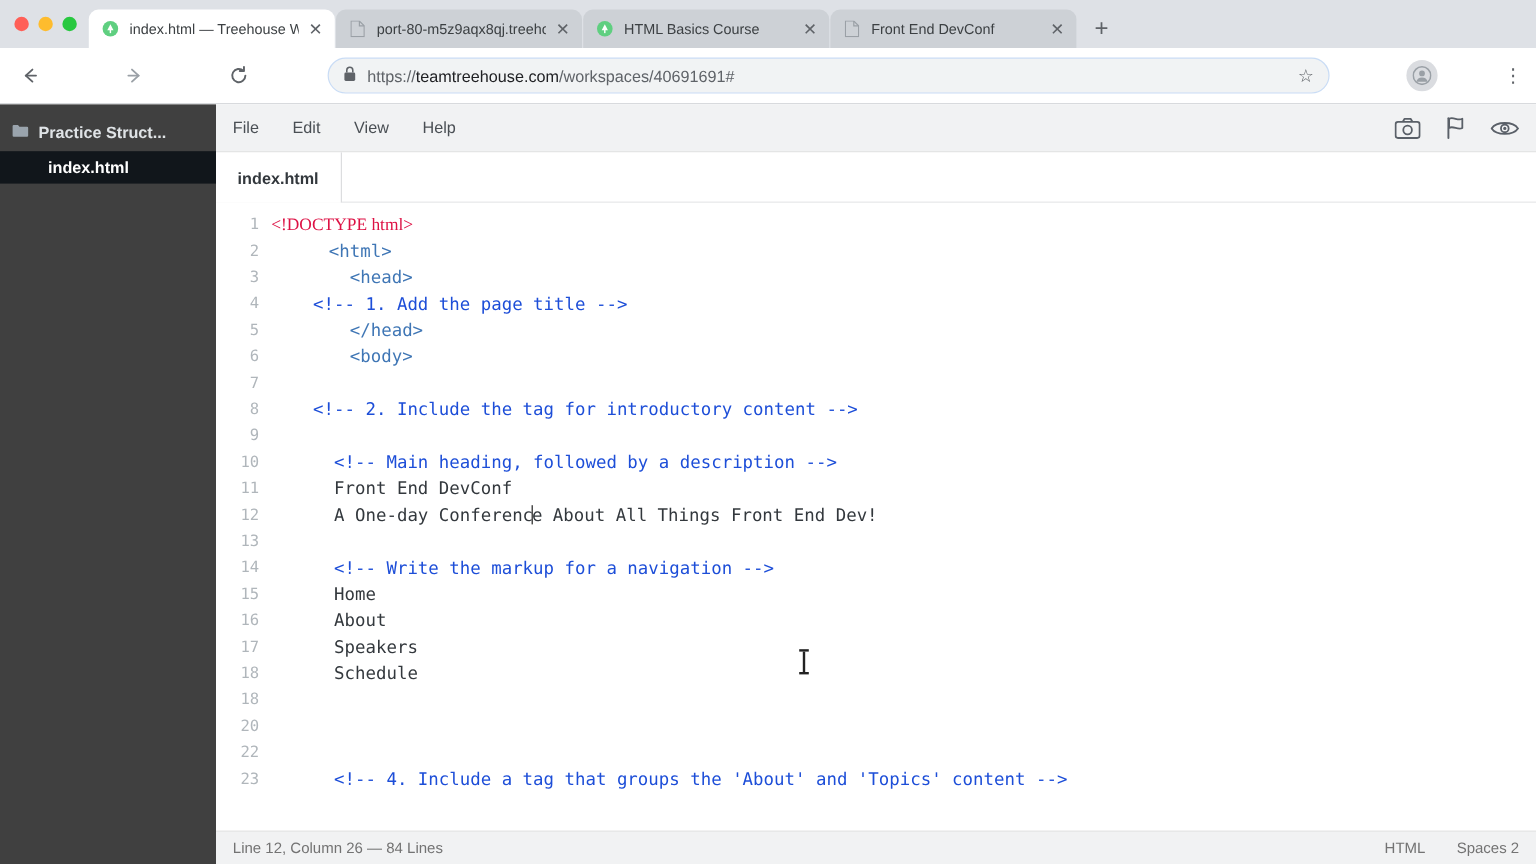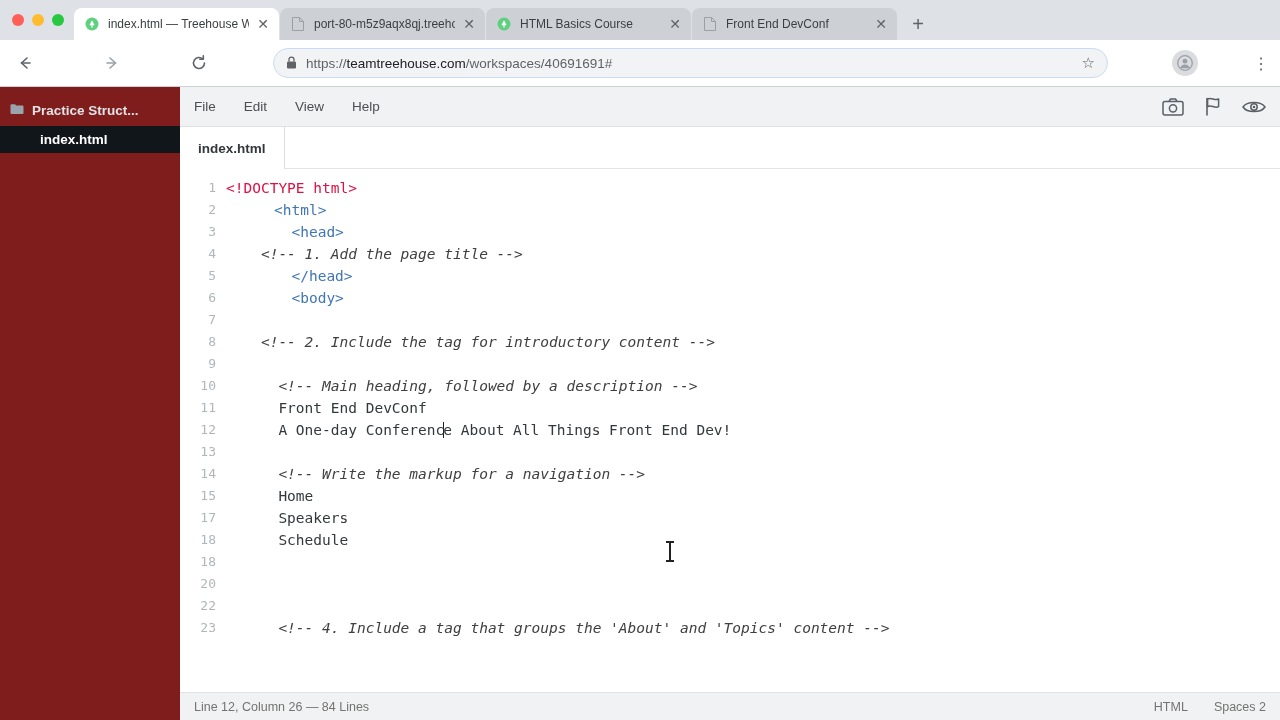--- a/index.html
+++ b/index.html
@@ -85,21 +85,21 @@
     width: 26px; height: 26px; border-radius: 50%;
     background: #dadce0; margin: 0 6px 0 10px;
     display: flex; align-items: center; justify-content: center;
   }
   .kebab { width: 18px; color: #5f6368; font-size: 16px; text-align: center; }
 
   
   .page { flex: 1 1 auto; display: flex; min-height: 0; }
 
   .sidebar {
-    width: 180px; flex: 0 0 180px; background: #7f1d1d; color: #c9ced3;
+    width: 180px; flex: 0 0 180px; background: #404040; color: #c9ced3;
     padding-top: 8px;
   }
   .sb-folder {
     display: flex; align-items: center; gap: 8px;
     padding: 8px 10px; font-size: 13.5px; font-weight: bold; color: #dfe3e6;
   }
   .sb-folder .ficon { color: #9aa4ad; font-size: 13px; }
   .sb-file {
     background: #11161b; color: #fff; font-size: 13.5px; font-weight: bold;
     padding: 6px 10px 6px 40px;
@@ -131,22 +131,22 @@
   .code-rows { font-family: "DejaVu Sans Mono", monospace; font-size: 14.5px; line-height: 22px; }
   .row { display: flex; height: 22px; align-items: center; }
   .gutter {
     width: 46px; flex: 0 0 46px; text-align: right; padding-right: 10px;
     color: #b0b6bb; font-size: 13px; font-family: "DejaVu Sans Mono", monospace;
   }
   .code {
     white-space: pre; color: #33383d; flex: 1 1 auto; position: relative;
   }
   .tok-tag { color: #3f76b5; margin-left: 48px; }
-  .tok-doctype { color: #d14; }
-  .tok-comment { color: #404040; font-style: italic; }
+  .tok-doctype { color: #d14; font-family: Liberation Serif, serif; }
+  .tok-comment { color: #1d4ed8; }
   .tok-text { color: #33383d; }
 
   .caret {
     display: inline-block; width: 1px; height: 16px; background: #222;
     vertical-align: -3px; margin: 0 -1px;
   }
   .mouse-cursor {
     position: absolute; left: 489px; top: 374px; width: 2px; height: 17px;
     background: #222; z-index: 5;
   }
@@ -370,20 +370,24 @@
             </div>
             <div class="row">
               <div class="gutter">14</div>
               <div class="code"><span class="tok-comment">      &lt;!-- Write the markup for a navigation --&gt;</span></div>
             </div>
             <div class="row">
               <div class="gutter">15</div>
               <div class="code"><span class="tok-text">      Home</span></div>
             </div>
             <div class="row">
+              <div class="gutter">16</div>
+              <div class="code"><span class="tok-text">      About</span></div>
+            </div>
+            <div class="row">
               <div class="gutter">17</div>
               <div class="code"><span class="tok-text">      Speakers</span></div>
             </div>
             <div class="row">
               <div class="gutter">18</div>
               <div class="code"><span class="tok-text">      Schedule</span></div>
             </div>
             <div class="row">
               <div class="gutter">18</div>
               <div class="code"></div>

